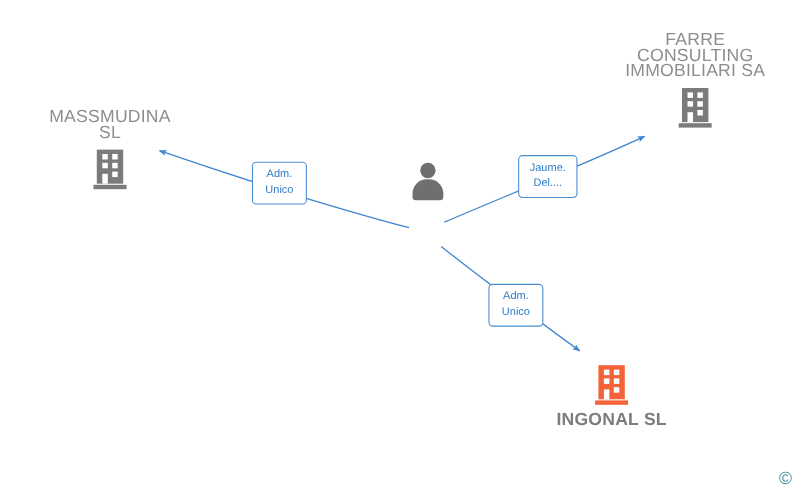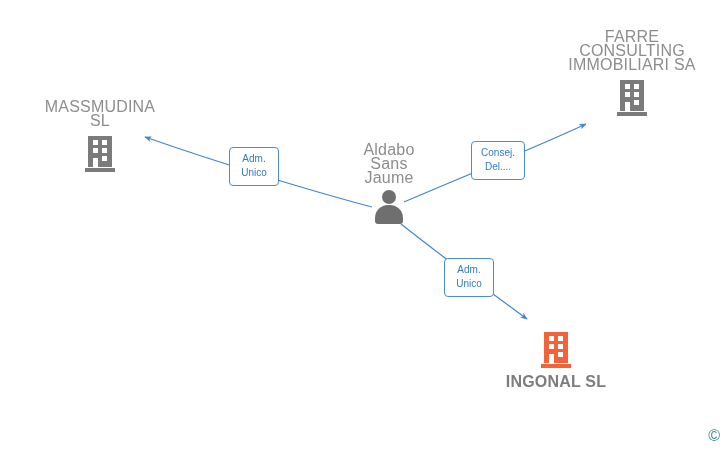--- a/index.html
+++ b/index.html
@@ -201,33 +201,30 @@
       <div class="win" style="left:8px;  top:12px;"></div>
       <div class="win" style="left:17px; top:12px;"></div>
       <div class="win" style="left:17px; top:20px;"></div>
       <div class="door"></div>
       <div class="base"></div>
     </div>
     <div class="node-label" style="margin-top: 7px; font-weight: bold; color:#7d7d7d;">INGONAL SL</div>
   </div>
 
   <div class="node" style="left: 329px; top: 143px; width: 120px;">
-    <div class="node-label">Aldabo
-Sans
-Jaume</div>
     <div class="person" style="margin-top: 5px;">
       <div class="head"></div>
       <div class="body"></div>
     </div>
   </div>
 
   <div class="edge-label" style="left: 229px; top: 147px; width: 50px;">Adm.
 Unico</div>
 
-  <div class="edge-label" style="left: 471px; top: 141px; width: 54px;">Consej.
+  <div class="edge-label" style="left: 471px; top: 141px; width: 54px;">Jaume.
 Del....</div>
 
   <div class="edge-label" style="left: 444px; top: 258px; width: 50px;">Adm.
 Unico</div>
 
   <div id="watermark">
     <span class="copy">©</span>
   </div>
 
 </div>

